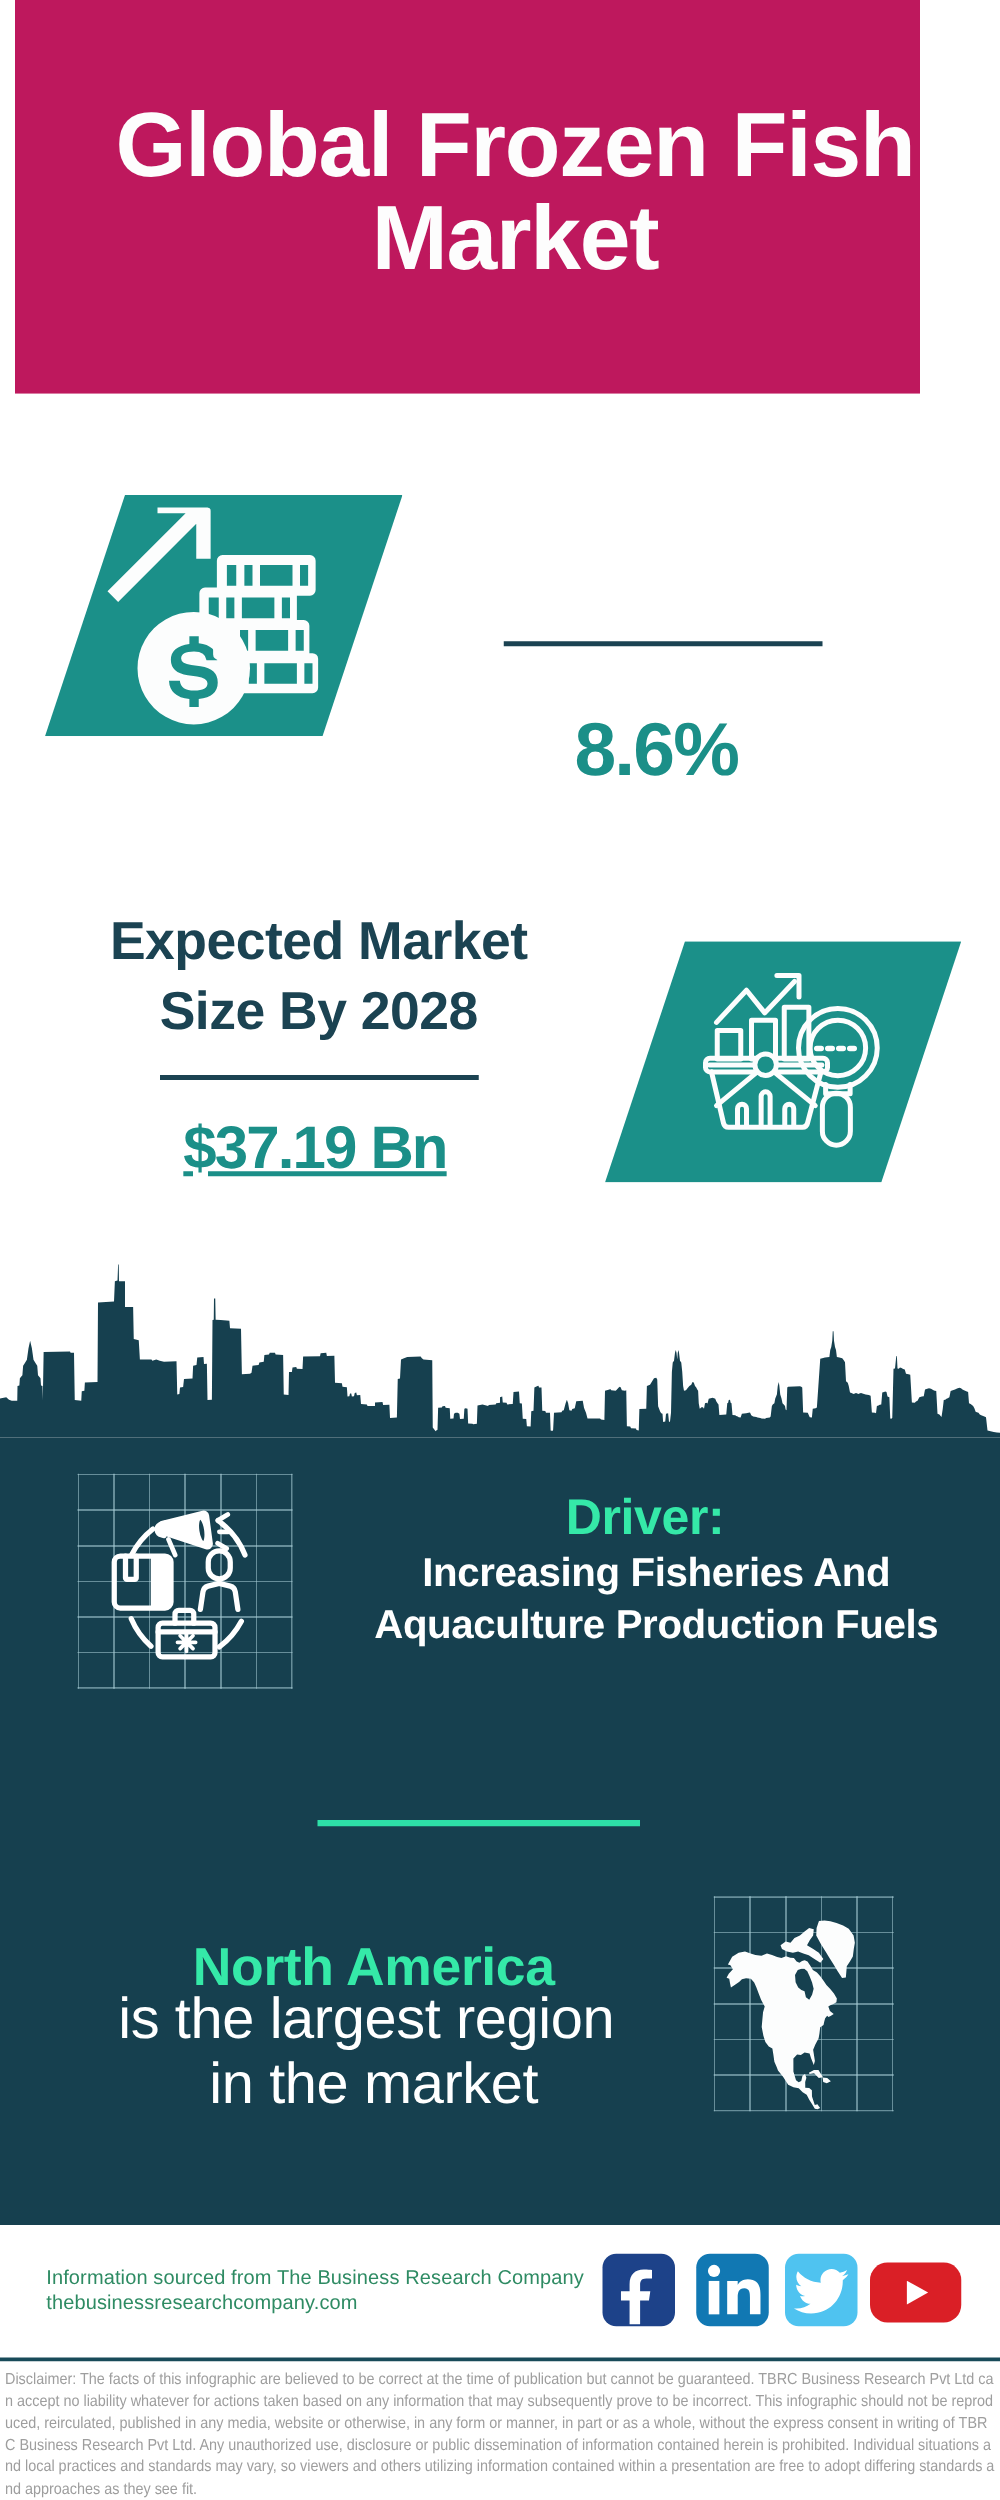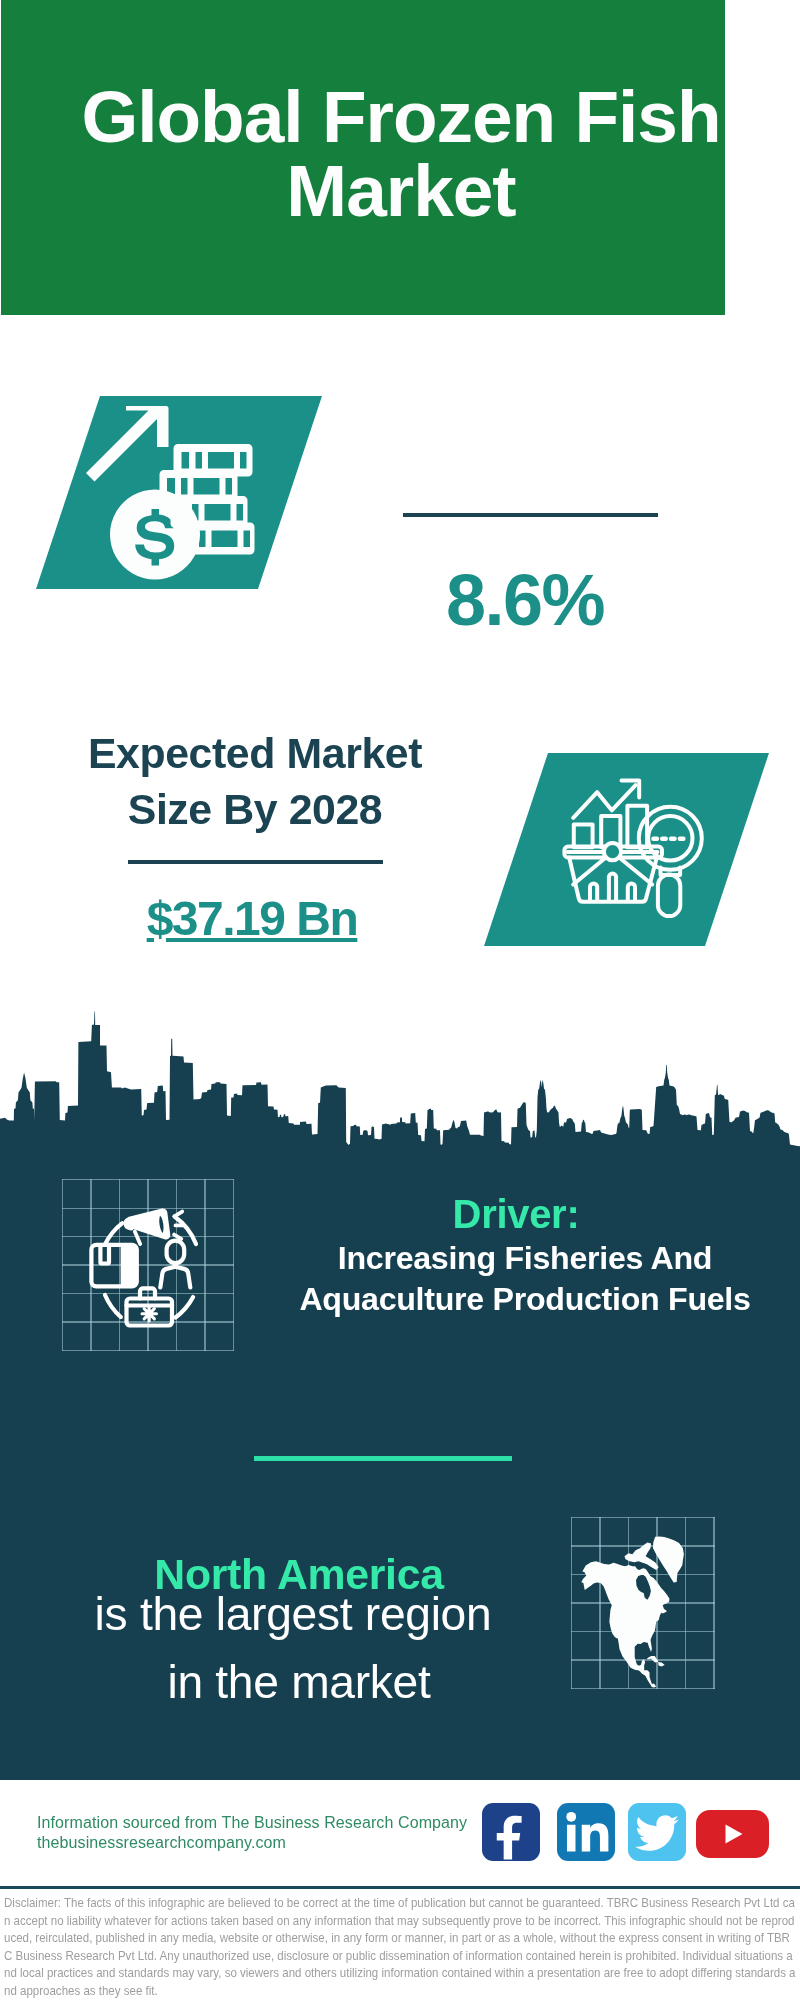--- a/index.html
+++ b/index.html
@@ -1,20 +1,20 @@
 <!DOCTYPE html>
 <html><head>
 <meta charset="utf-8">
 <title>Global Frozen Fish Market</title>
 <style>
   html,body{margin:0;padding:0;}
   body{width:800px;height:2000px;background:#fff;font-family:"Liberation Sans",sans-serif;overflow:hidden;}
   .page{position:relative;width:800px;height:2000px;overflow:hidden;}
   
-  .header{position:absolute;left:1px;top:0;width:724px;height:315px;background:#15803d;}
+  .header{position:absolute;left:12px;top:0;width:724px;height:315px;background:#be185d;}
   .header-title{position:absolute;left:60px;top:80px;width:680px;text-align:center;color:#FDFDFD;
     font-size:73px;font-weight:bold;line-height:74px;letter-spacing:-1px;}
   
   .white{position:absolute;left:0;top:315px;width:800px;height:835px;background:#FFFFFF;}
   .para{position:absolute;background:#1B9089;}
   .overlay{position:absolute;left:0;top:0;pointer-events:none;}
   .grid{position:absolute;
      background-image:repeating-linear-gradient(to right,rgba(168,205,214,.55) 0 1.3px,transparent 1.3px 28.5px),
                       repeating-linear-gradient(to bottom,rgba(168,205,214,.55) 0 1.3px,transparent 1.3px 28.5px);}
   .driver-label{position:absolute;color:#35E9A8;font-weight:bold;letter-spacing:-0.3px;margin-top:10px;}
@@ -22,21 +22,21 @@
   .mint-rule{position:absolute;height:5px;background:#2DE0A8;}
   .region-line{position:absolute;color:#FFFFFF;font-size:46.2px;line-height:47px;letter-spacing:-0.3px;white-space:nowrap;}
   .para1{left:36px;top:396px;width:286px;height:193px;
      clip-path:polygon(64px 0, 286px 0, 222px 193px, 0 193px);}
   .para2{left:484px;top:753px;width:285px;height:193px;
      clip-path:polygon(64px 0, 285px 0, 221px 193px, 0 193px);}
   .stat-head{position:absolute;text-align:center;color:#1B4352;font-weight:bold;
      font-size:42.8px;line-height:56px;letter-spacing:-0.4px;}
   .stat-rule{position:absolute;height:4px;background:#1B4352;}
   .stat-val{position:absolute;text-align:center;color:#1B8F88;font-weight:bold;
-     font-size:72px;line-height:80px;letter-spacing:-1.5px;white-space:nowrap;}
+     font-size:60px;line-height:80px;letter-spacing:-1.5px;white-space:nowrap;}
   
   .dark{position:absolute;left:0;top:1150px;width:800px;height:630px;background:#16404F;}
   
   .footer{position:absolute;left:0;top:1780px;width:800px;height:220px;background:#FFFFFF;}
   .src-line{position:absolute;color:#2E8B63;font-size:16px;line-height:20px;white-space:nowrap;letter-spacing:0.1px;}
   .social{position:absolute;top:1803px;width:58px;height:58px;border-radius:11px;display:block;
      overflow:hidden;text-decoration:none;}
   .social svg{display:block;width:58px;height:58px;}
   .social.fb{background:#1D4289;}
   .social.li{background:#1178B3;}
@@ -154,21 +154,21 @@
   <svg class="overlay" style="left:570px;top:1536px;" width="125" height="152" viewBox="38 -20 610 890">
     <g fill="#FCFDFD" fill-rule="evenodd">
       <path d="M49.2,187.9 L69.2,152.0 L99.5,133.4 L129.3,127.6 L155.2,136.9 L178.2,143.8 L206.2,147.3 L232.3,136.9 L255.9,143.8 L279.7,153.1 L300.1,157.8 L321.2,149.6 L341.7,156.6 L358.3,157.8 L371.2,174.0 L384.1,179.8 L396.4,171.7 L408.9,168.2 L422.0,174.0 L436.8,197.2 L447.2,214.6 L466.3,226.2 L482.0,243.6 L498.9,266.8 L510.7,284.2 L527.6,301.6 L545.9,324.8 L559.6,348.0 L557.5,365.4 L543.5,373.5 L529.0,379.3 L519.5,385.1 L527.3,406.0 L544.9,419.9 L530.2,429.2 L520.1,433.8 L514.2,428.0 L504.9,440.8 L500.9,454.7 L497.1,472.1 L481.6,482.6 L478.2,510.4 L474.2,533.6 L458.8,562.6 L448.5,588.1 L456.7,640.3 L451.4,658.9 L438.4,626.4 L431.8,605.5 L408.3,600.9 L391.0,612.5 L373.4,610.2 L355.9,628.7 L356.0,651.9 L356.0,690.2 L368.3,730.8 L380.6,740.1 L392.8,734.3 L398.5,709.9 L410.5,701.8 L416.9,719.2 L411.2,738.9 L411.6,765.6 L430.1,766.8 L442.6,777.2 L443.1,806.2 L456.2,846.8 L468.6,843.3 L475.0,852.6 L481.4,860.7 L469.0,866.5 L456.4,864.2 L443.7,843.3 L430.9,823.6 L418.2,798.1 L399.5,786.5 L380.8,767.9 L356.2,763.3 L331.6,751.7 L307.5,714.6 L283.8,684.4 L278.1,669.3 L266.9,643.8 L262.2,611.3 L257.5,582.3 L240.6,573.0 L224.7,551.0 L215.4,522.0 L207.5,481.4 L210.6,446.6 L213.8,411.8 L221.6,385.1 L204.6,353.8 L193.3,324.8 L182.8,295.8 L172.3,272.6 L156.7,255.2 L134.2,252.9 L114.8,257.5 L102.9,269.1 L86.1,280.7 L63.4,295.8 L59.1,276.1 L55.5,255.2 L43.1,250.6 L53.1,232.0 L72.5,211.1 L61.0,191.4 Z M366.4,271.4 L378.7,295.8 L393.4,307.4 L408.2,313.2 L414.6,342.2 L430.2,353.8 L443.5,330.6 L450.8,301.6 L443.5,272.6 L431.9,243.6 L421.1,220.4 L407.1,208.8 L393.9,208.8 L376.5,214.6 L363.6,237.8 Z"></path>
       <path d="M475.7,-15.1 L501.7,-17.4 L529.0,-13.9 L558.0,-5.8 L588.9,5.8 L615.2,20.9 L638.0,52.2 L643.9,87.0 L638.9,116.0 L634.5,150.8 L620.9,174.0 L606.1,197.2 L601.7,249.4 L583.9,251.7 L563.4,220.4 L542.9,185.6 L524.3,156.6 L506.5,127.6 L484.6,92.8 L463.0,52.2 L464.6,17.4 Z"></path>
       <path d="M342.4,87.0 L361.1,63.8 L386.5,52.2 L406.9,34.8 L429.8,17.4 L451.5,23.2 L448.4,52.2 L432.7,75.4 L419.7,98.6 L448.9,116.0 L475.3,133.4 L496.2,162.4 L482.1,179.8 L454.5,162.4 L427.8,145.0 L402.7,136.9 L378.1,127.6 L354.0,133.4 L325.9,127.6 L302.5,116.0 L295.8,98.6 L319.7,81.2 Z"></path>
       <path d="M428.5,696.0 L452.3,682.1 L473.3,682.1 L494.7,716.9 L474.8,720.4 L452.8,698.3 L431.7,701.8 Z M492.9,718.0 L514.3,720.4 L531.5,735.4 L512.4,744.7 L495.6,738.9 Z"></path>
     </g>
   </svg>
   <div class="driver-label" style="left:59px;top:1542px;width:480px;text-align:center;font-size:42.8px;line-height:44px;">North America</div>
   <div class="region-line" style="left:53px;top:1591px;width:480px;text-align:center;">is the largest region</div>
-  <div class="region-line" style="left:59px;top:1643px;width:480px;text-align:center;margin-top:16px;">in the market</div>
+  <div class="region-line" style="left:59px;top:1643px;width:480px;text-align:center;">in the market</div>
 
   <div class="footer"></div>
   <div class="src-line" style="left:37px;top:1813px;">Information sourced from The Business Research Company</div>
   <div class="src-line" style="left:37px;top:1833px;">thebusinessresearchcompany.com</div>
 
   <a class="social fb" style="left:482px;">
     <svg width="64" height="64" viewBox="0 0 64 64">
         <path fill="#FFFFFF" d="M38.6 21.8h5.1v-7.4c-0.9-0.1-3.9-0.4-7.4-0.4 -7.4 0-12.4 4.5-12.4 12.9v6.1h-7.6v8.3h7.6v21h9.3v-21h7.8l1.2-8.3h-9v-5.3C33.2 24.3 34 21.8 38.6 21.8z"></path>
       </svg>
   </a>

